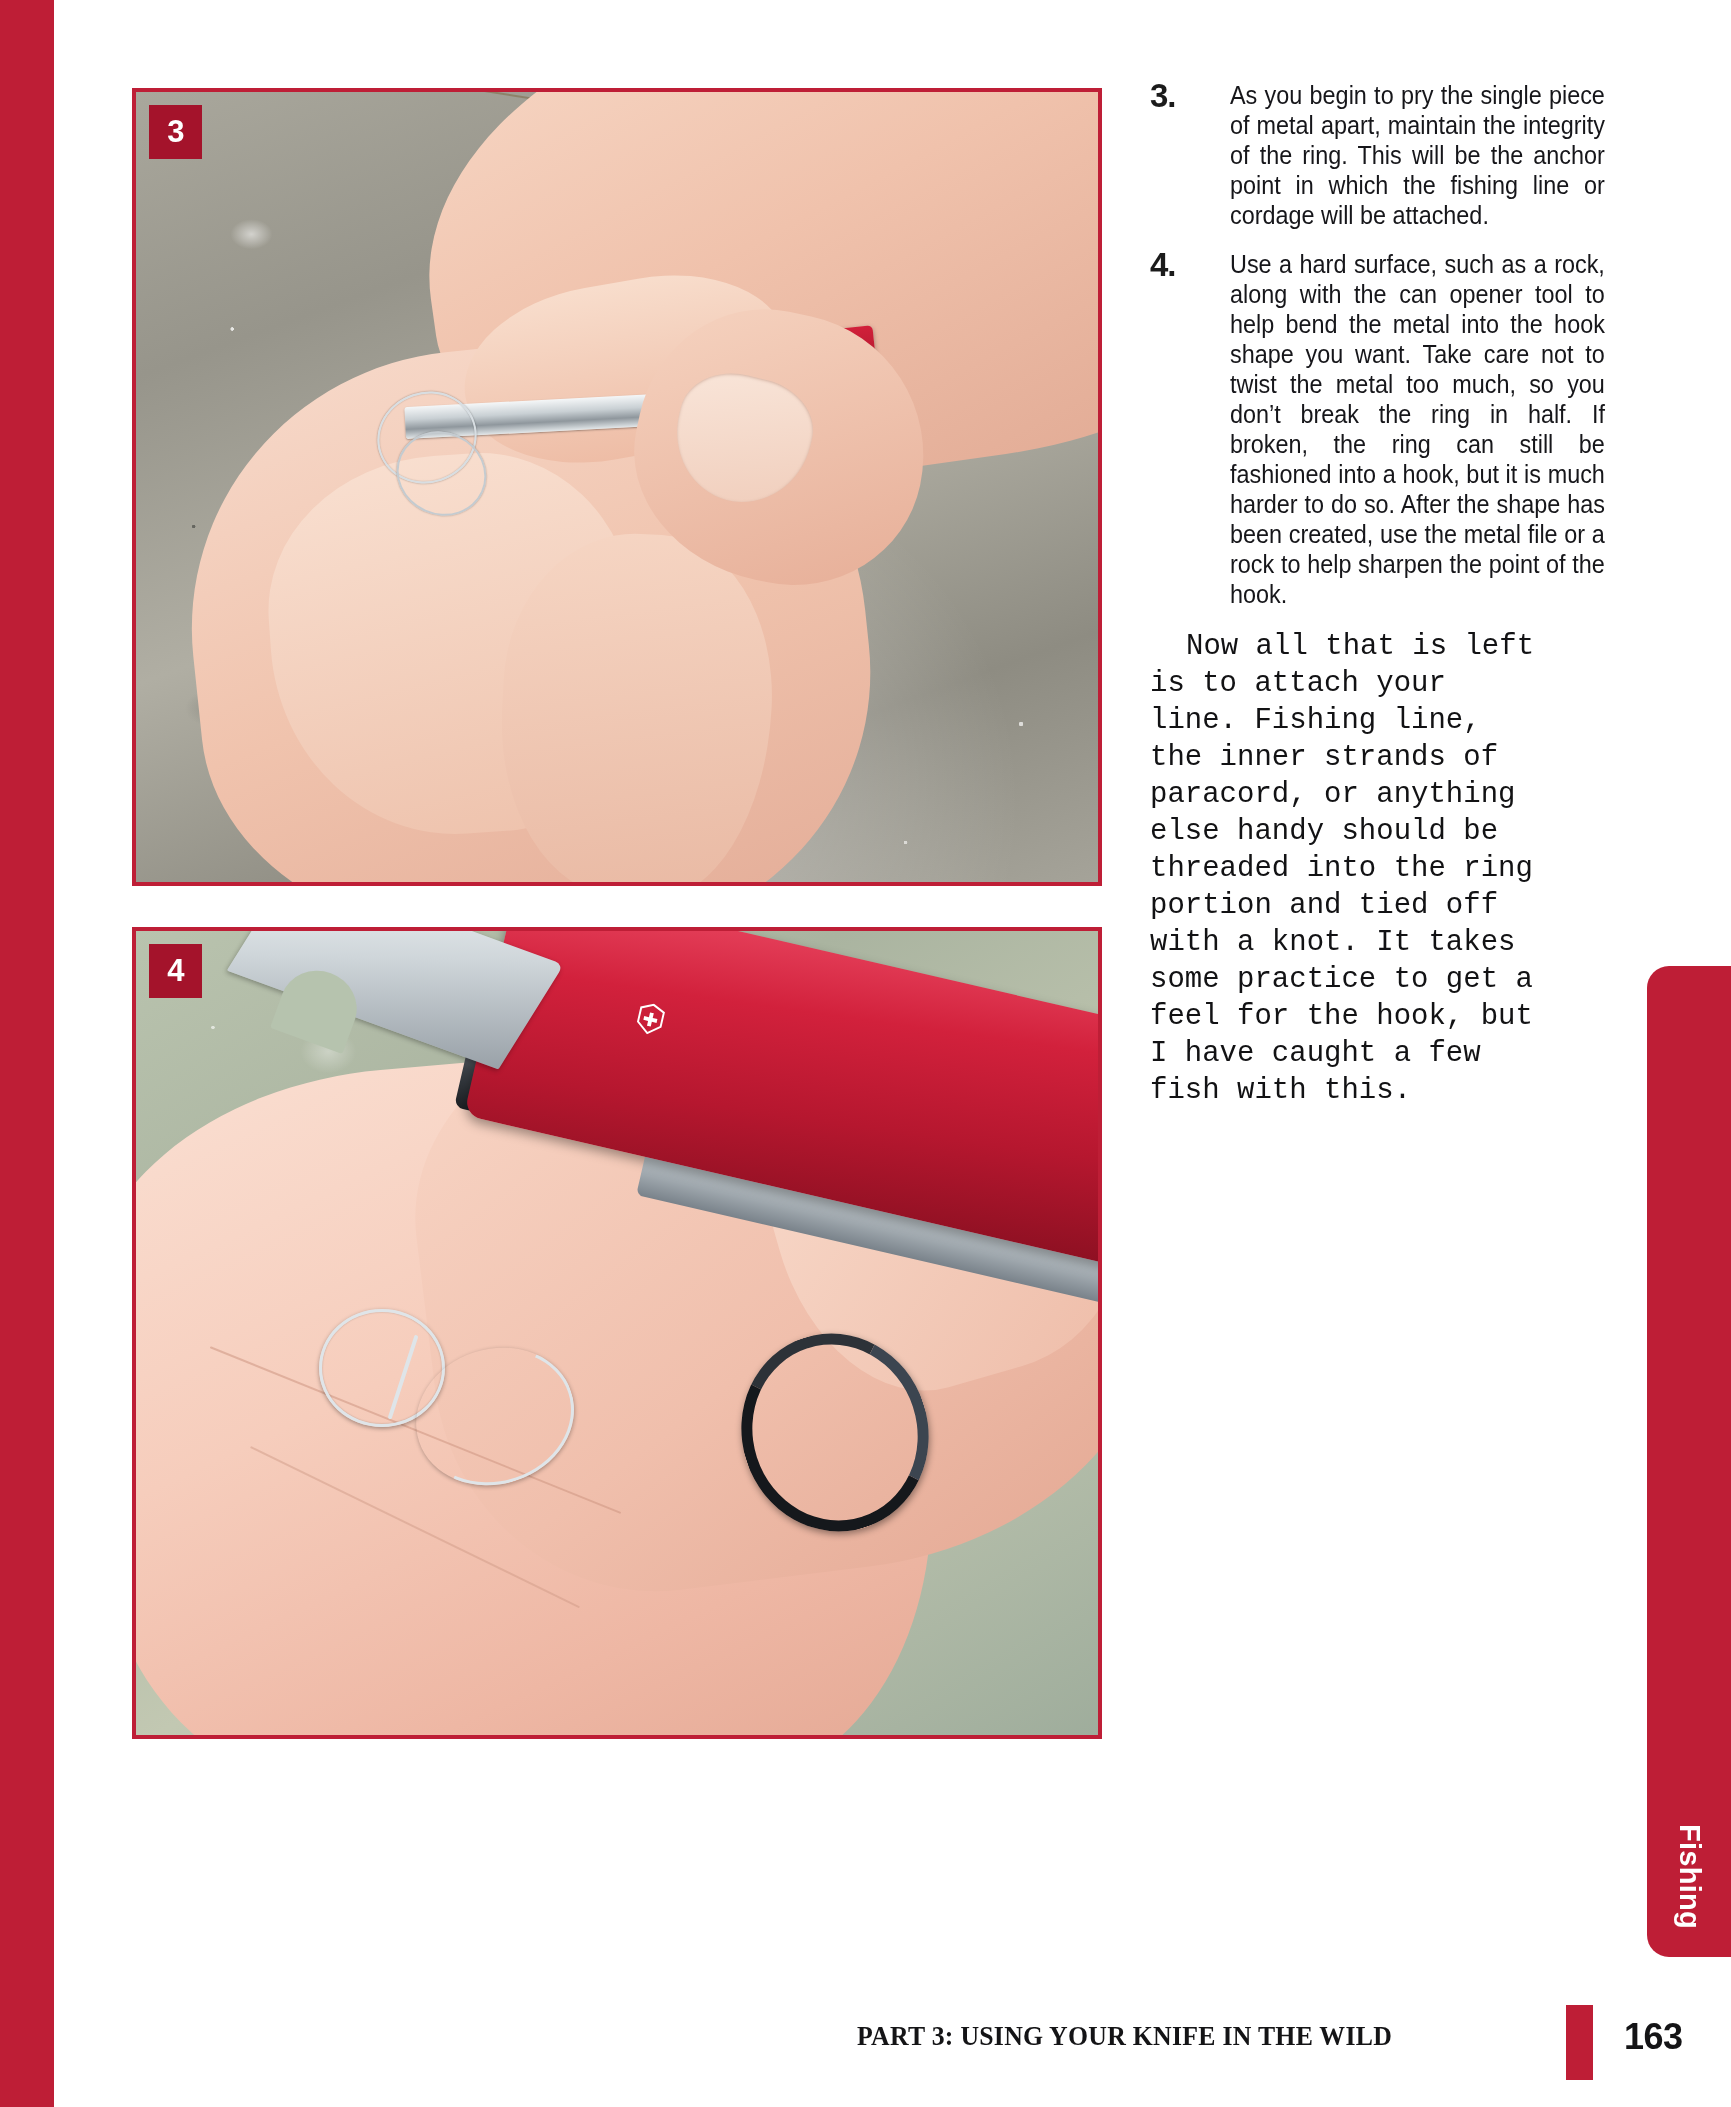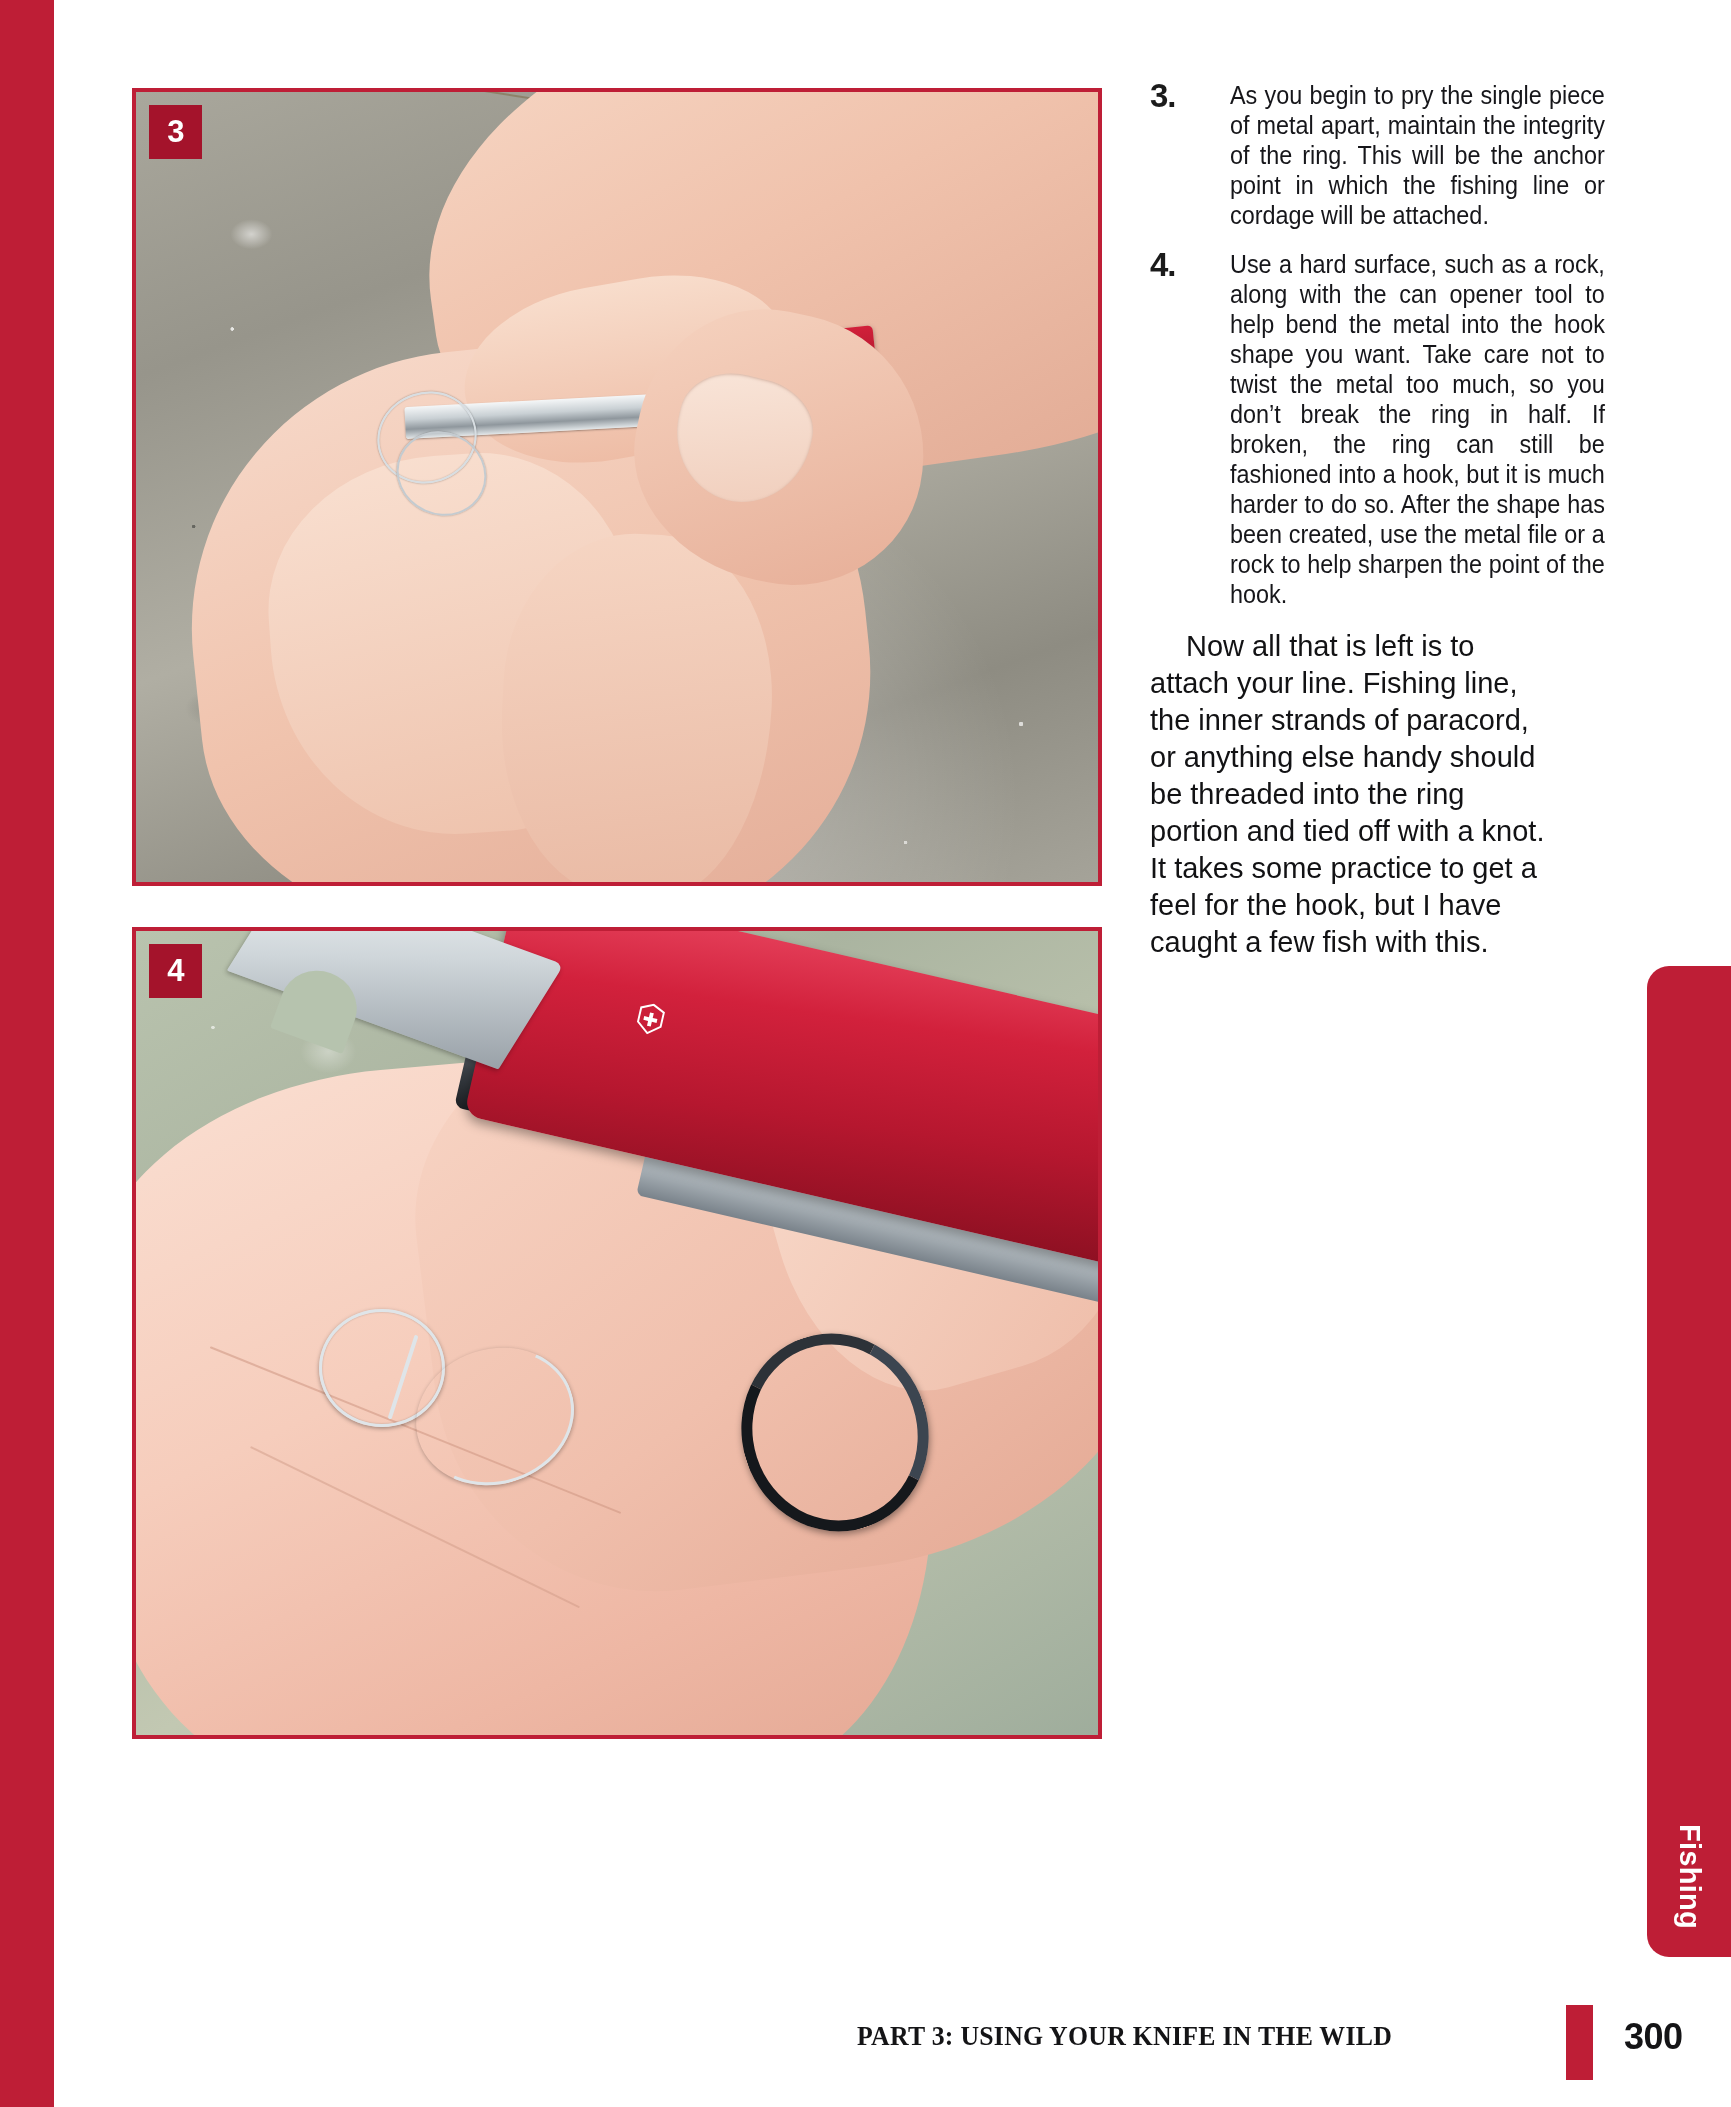--- a/index.html
+++ b/index.html
@@ -284,21 +284,21 @@
   .step-body{
     font-family:"Liberation Sans",sans-serif;
     font-size:26.6px;line-height:30px;color:#16161a;
     text-align:justify;
     font-stretch:condensed;
     transform:scaleX(.88);
     transform-origin:left top;
     width:113%;
   }
   .body-para{
-    font-family:Liberation Sans, sans-serif;
+    font-family:Liberation Mono, monospace;
     font-size:29px;line-height:37px;color:#121214;
     text-indent:36px;
     text-align:left;
     margin-top:12px;
     width:396px;
   }
 
   
   .side-tab{
     position:absolute;left:1647px;top:966px;
@@ -410,15 +410,15 @@
   <div class="body-para">Now all that is left is to attach your line. Fishing line, the inner strands of paracord, or anything else handy should be threaded into the ring portion and tied off with a knot. It takes some practice to get a feel for the hook, but I have caught a few fish with this.</div>
 </div>
 
 <div class="side-tab">
   <span class="side-tab-label">Fishing</span>
 </div>
 
 <div class="footer">
   <div class="footer-title">PART 3: USING YOUR KNIFE IN THE WILD</div>
   <div class="footer-rule"></div>
-  <div class="footer-page">300</div>
+  <div class="footer-page">163</div>
 </div>
 
 
 </body></html>

